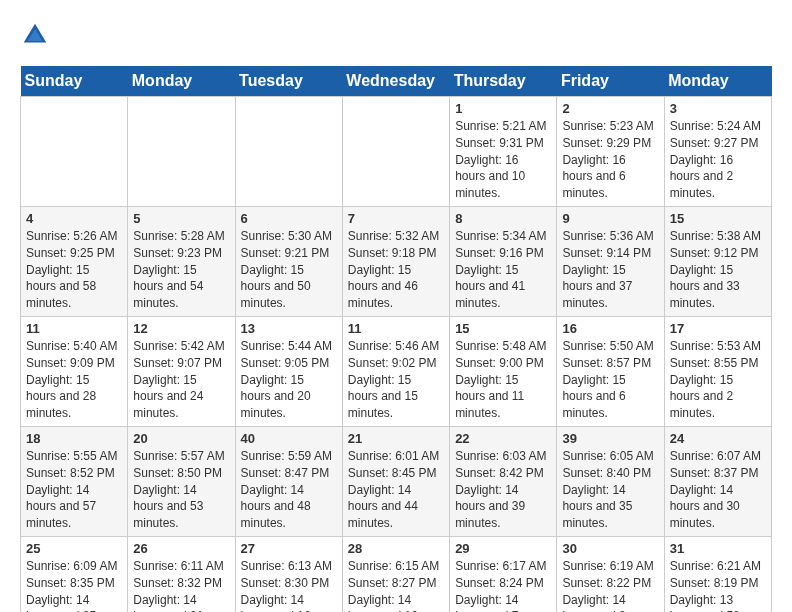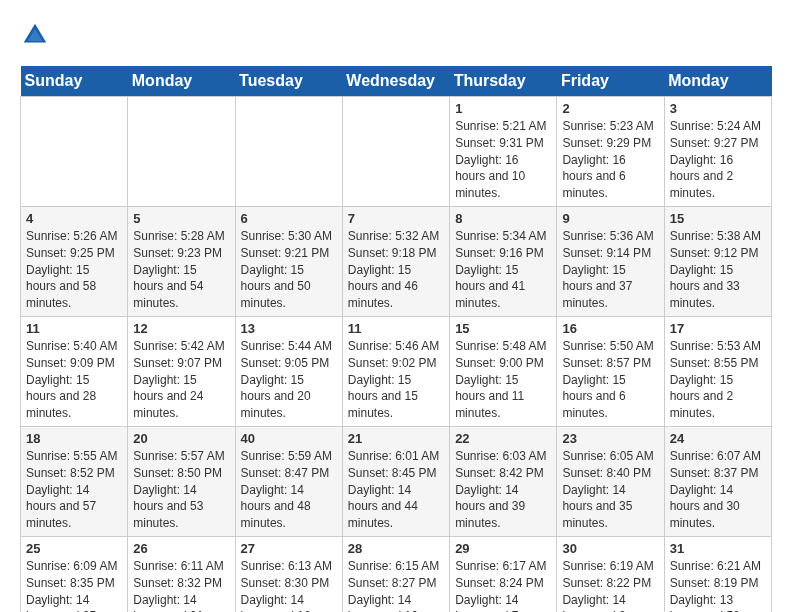--- a/index.html
+++ b/index.html
@@ -217,21 +217,21 @@
         </td>
         <td>
           <span class="day-num">21</span>
           <div class="day-info">Sunrise: 6:01 AM<br>Sunset: 8:45 PM<br>Daylight: 14 hours and 44 minutes.</div>
         </td>
         <td>
           <span class="day-num">22</span>
           <div class="day-info">Sunrise: 6:03 AM<br>Sunset: 8:42 PM<br>Daylight: 14 hours and 39 minutes.</div>
         </td>
         <td>
-          <span class="day-num">23</span>
+          <span class="day-num">39</span>
           <div class="day-info">Sunrise: 6:05 AM<br>Sunset: 8:40 PM<br>Daylight: 14 hours and 35 minutes.</div>
         </td>
         <td>
           <span class="day-num">24</span>
           <div class="day-info">Sunrise: 6:07 AM<br>Sunset: 8:37 PM<br>Daylight: 14 hours and 30 minutes.</div>
         </td>
       </tr>
       <tr>
         <td>
           <span class="day-num">25</span>

